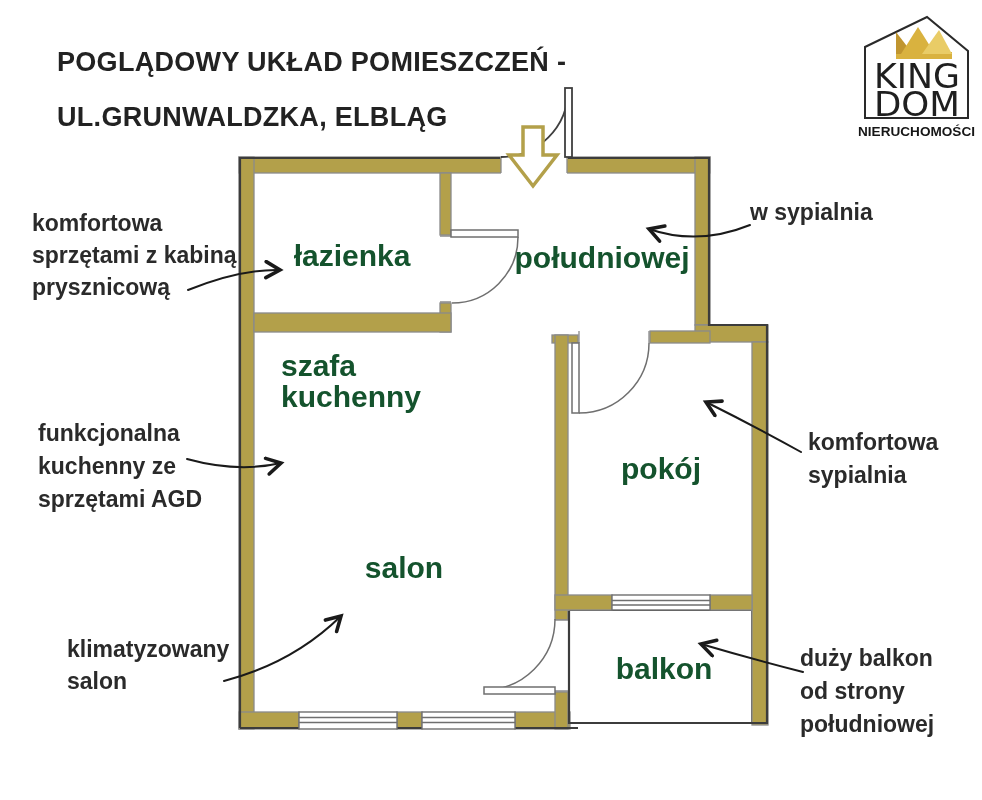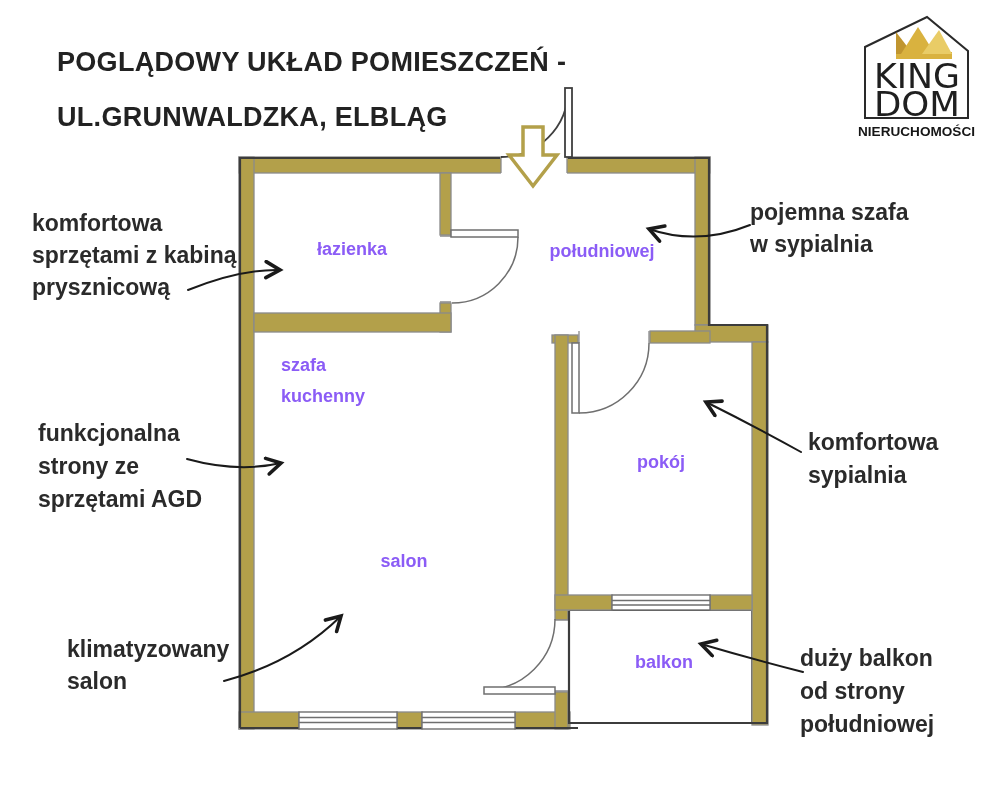--- a/index.html
+++ b/index.html
@@ -3,21 +3,21 @@
 <meta charset="utf-8">
 <style>
   html,body{margin:0;padding:0;}
   body{width:982px;height:800px;background:#ffffff;overflow:hidden;
        font-family:"Liberation Sans",sans-serif;-webkit-font-smoothing:antialiased;}
   .canvas{position:relative;width:982px;height:800px;background:#fff;}
   .plan-svg{position:absolute;left:0;top:0;}
   .title{position:absolute;left:57px;top:24px;font-size:27px;font-weight:700;
          color:#222;line-height:33px;letter-spacing:.3px;white-space:nowrap;}
   .title span{display:block;margin-top:22px;}
-  .room-label{position:absolute;font-size:18px;font-weight:700;color:#8b5cf6;
+  .room-label{position:absolute;font-size:30px;font-weight:700;color:#14532d;
               white-space:nowrap;}
   .room-label.centered{transform:translateX(-50%);}
   .room-label span{display:block;}
   .ann{position:absolute;font-size:23px;font-weight:700;color:#2a2a2a;
        line-height:32px;white-space:nowrap;}
   .ann span{display:block;}
   .logo-text{font-family:"DejaVu Sans",sans-serif;fill:#1f1f1f;}
   .logo-sub{font-family:"Liberation Sans",sans-serif;font-weight:700;fill:#161616;}
 </style>
 </head>
@@ -144,26 +144,25 @@
   <div class="room-label centered" style="left:661px;top:452px">pokój</div>
   <div class="room-label centered" style="left:404px;top:551px">salon</div>
   <div class="room-label centered" style="left:664px;top:652px">balkon</div>
 
   <div class="ann" style="left:32px;top:207px">
     <span>komfortowa</span>
     <span>sprzętami z kabiną</span>
     <span>prysznicową</span>
   </div>
   <div class="ann" style="left:750px;top:196px">
-    <span>pojemna szafa</span>
     <span>w sypialnia</span>
   </div>
   <div class="ann" style="left:38px;top:417px;line-height:33px">
     <span>funkcjonalna</span>
-    <span>strony ze</span>
+    <span>kuchenny ze</span>
     <span>sprzętami AGD</span>
   </div>
   <div class="ann" style="left:808px;top:426px;line-height:33px">
     <span>komfortowa</span>
     <span>sypialnia</span>
   </div>
   <div class="ann" style="left:67px;top:633px">
     <span>klimatyzowany</span>
     <span>salon</span>
   </div>

